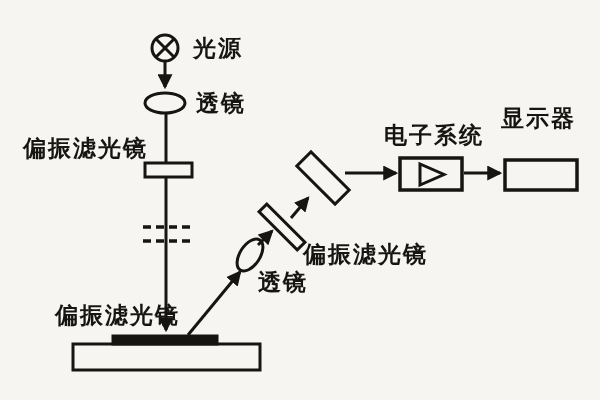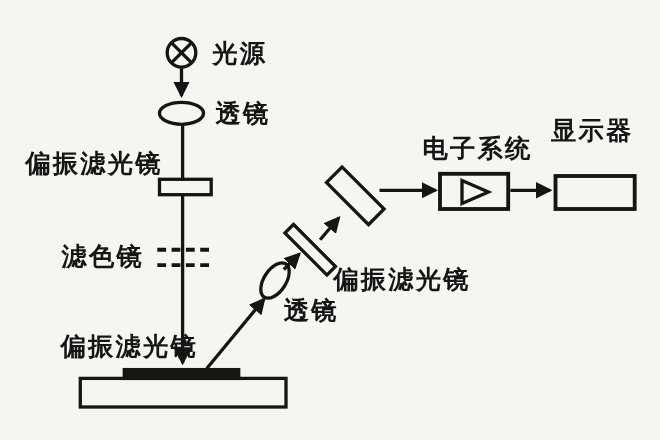--- a/index.html
+++ b/index.html
@@ -84,21 +84,20 @@
       <rect x="505" y="160" width="72" height="30" fill="#f6f5f1" stroke-width="3.5"></rect>
     </g>
   </svg>
 
   <div class="lbl" style="left:193px;top:37px;">光源</div>
 
   <div class="lbl" style="left:196px;top:92px;">透镜</div>
 
   <div class="lbl" style="left:23px;top:137px;">偏振滤光镜</div>
 
-  <div class="lbl" style="left:56px;top:222px;">滤色镜</div>
 
   <div class="lbl" style="left:55px;top:304px;">偏振滤光镜</div>
 
   <div class="lbl" style="left:258px;top:271px;">透镜</div>
 
   <div class="lbl" style="left:303px;top:243px;">偏振滤光镜</div>
 
 
   <div class="lbl" style="left:384px;top:124px;">电子系统</div>
 

